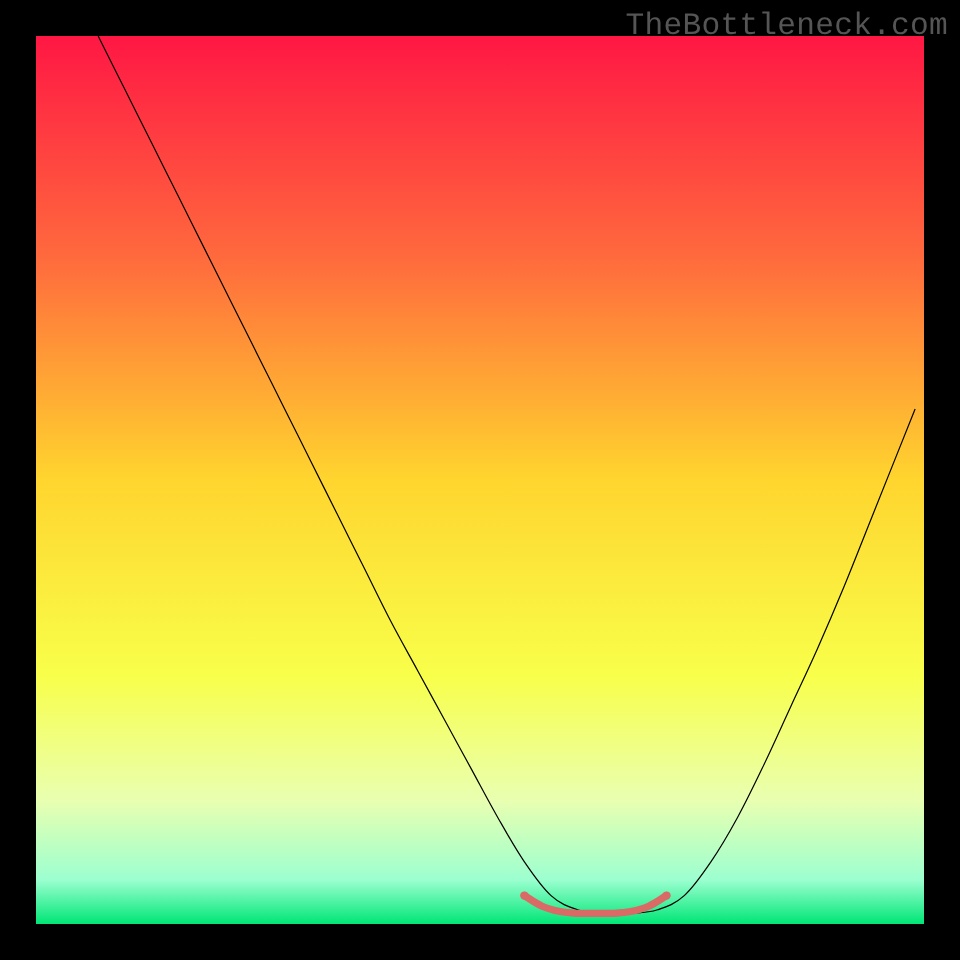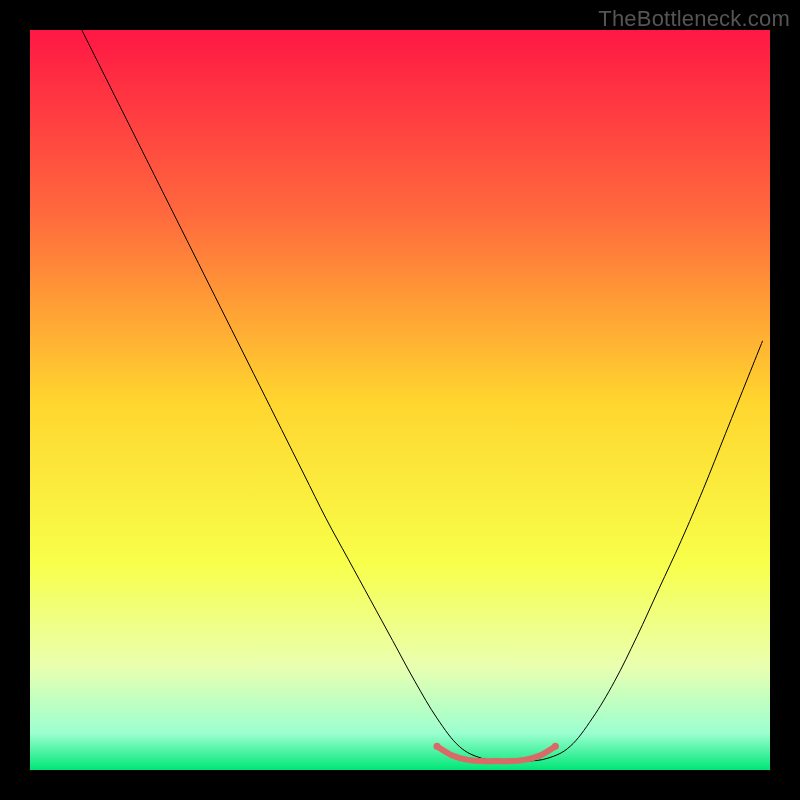--- a/index.html
+++ b/index.html
@@ -15,22 +15,22 @@
     left: 30px;
     top: 30px;
     width: 740px;
     height: 740px;
   }
   .watermark {
     position: absolute;
     top: 6px;
     right: 10px;
     color: #555;
-    font-family: Liberation Sans, sans-serif;
-    font-size: 22px;
+    font-family: Liberation Mono, monospace;
+    font-size: 26px;
     font-weight: 400;
     letter-spacing: 0.2px;
     z-index: 5;
   }
   svg { display: block; }
 </style>
 </head>
 <body>
 
 <div class="chart-container">

